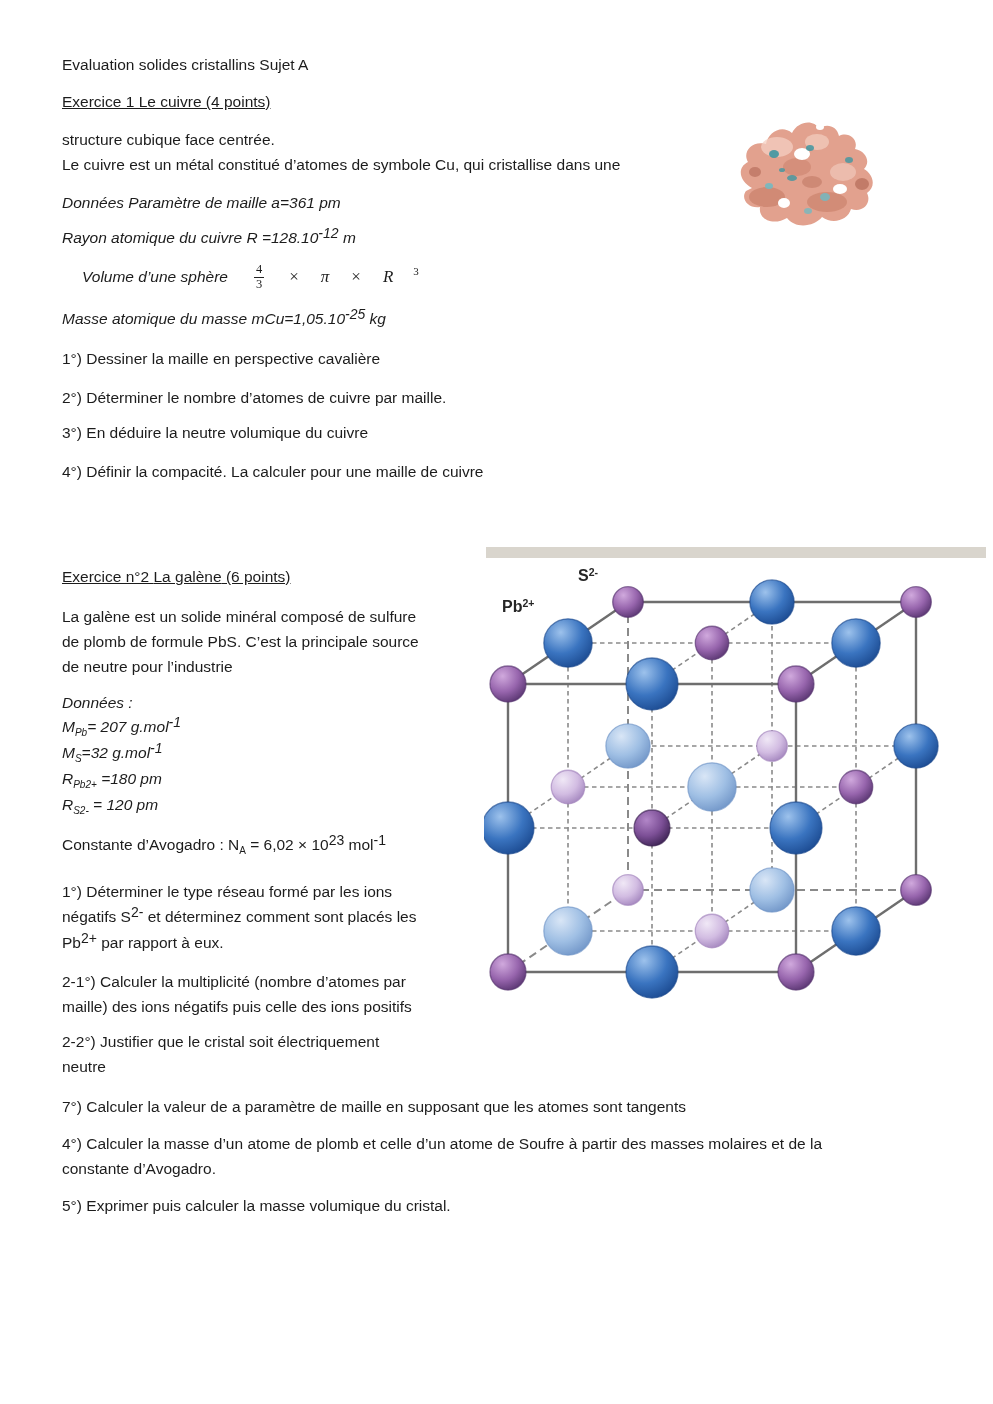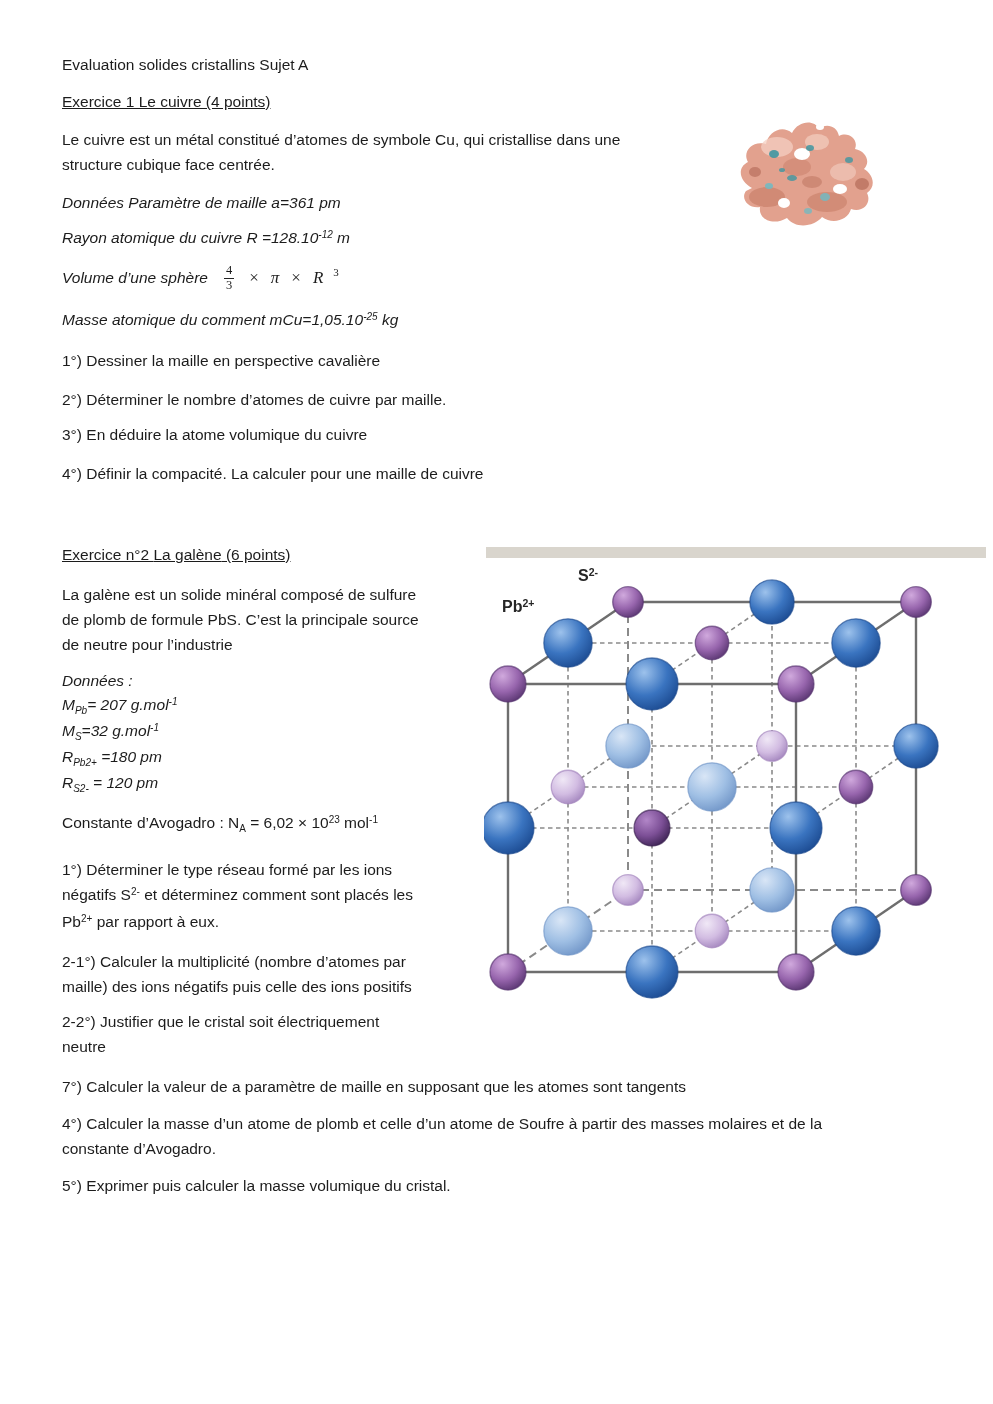--- a/index.html
+++ b/index.html
@@ -6,27 +6,27 @@
   html,body { background:#ffffff; }
   body {
     width:993px; height:1404px; position:relative; overflow:hidden;
     font-family:"Liberation Sans", sans-serif; font-size:15.5px; color:#1c1c1c;
   }
   .doc { position:absolute; left:62px; top:52px; width:890px; }
   .ln { line-height:25px; white-space:nowrap; }
   .it { font-style:italic; }
   .bd { font-weight:normal; }
   .u  { text-decoration:underline; }
-  .sp { font-size:10px; position:relative; top:-5.5px; }
+  .sp { font-size:14px; position:relative; top:-5.5px; }
   .sb { font-size:10px; position:relative; top:3.5px; }
   .mb9{margin-bottom:9px}.mb10{margin-bottom:10px}.mb12{margin-bottom:12px}
   .mb13{margin-bottom:13px}.mb14{margin-bottom:14px}.mb15{margin-bottom:15px}
-  .mb20{margin-bottom:20px}.mb48{margin-bottom:56px}
+  .mb20{margin-bottom:20px}.mb48{margin-bottom:80px}
   .tight .ln { line-height:24px; }
-  .volume { height:34px; display:flex; align-items:center; gap:8px; }
+  .volume { height:34px; display:flex; align-items:center; gap:18px;margin-left:20px; }
   .frac { display:inline-flex; flex-direction:column; align-items:center;
           font-family:"Liberation Serif", serif; font-size:12.5px; line-height:1.1;
           margin:0 5px 0 8px; }
   .frac .num { border-bottom:1.2px solid #222; padding:0 2px; }
   .math { font-family:"Liberation Serif", serif; font-size:17px; margin:0 2px; }
   .math.it { font-style:italic; }
   sup.mexp { font-family:"Liberation Serif", serif; font-size:11px; position:relative; top:-6px; }
   
   .copper { position:absolute; left:722px; top:112px; width:170px; height:125px; }
   .diagram { position:absolute; left:484px; top:542px; width:509px; height:470px; background:#fff; }
@@ -37,46 +37,46 @@
 </head>
 <body>
 
 <div class="doc">
 
   <div class="ln mb12"><span>Evaluation solides cristallins </span><span class="bd">Sujet A</span></div>
 
   <div class="ln mb13"><span class="u">Exercice 1 Le cuivre (4 points)</span></div>
 
   <div class="mb13">
+    <div class="ln"><span>structure cubique face centrée.</span></div>
     <div class="ln"><span class="bd">Le cuivre</span><span> est un métal constitué d’atomes de symbole Cu, qui cristallise dans une</span></div>
-    <div class="ln"><span>structure cubique face centrée.</span></div>
   </div>
 
   <div class="ln it mb10"><span>Données Paramètre de maille a=361 pm</span></div>
 
   <div class="ln it mb9"><span>Rayon atomique du cuivre R =128.10</span><span class="sp">-12</span><span> m</span></div>
 
   <div class="volume mb12">
     <span class="it">Volume d’une sphère</span>
     <span class="frac">
         <span class="num">4</span>
         <span class="den">3</span>
       </span>
     <span class="math">×</span>
     <span class="math it">π</span>
     <span class="math">×</span>
     <span class="math it">R</span>
       <sup class="mexp">3</sup>
   </div>
 
-  <div class="ln it mb14"><span>Masse atomique du comment mCu=1,05.10</span><span class="sp">-25</span><span> kg</span></div>
+  <div class="ln it mb14"><span>Masse atomique du masse mCu=1,05.10</span><span class="sp">-25</span><span> kg</span></div>
 
   <div class="ln mb14"><span>1°) Dessiner la maille en perspective cavalière</span></div>
   <div class="ln mb10"><span>2°) Déterminer le nombre d’atomes de cuivre par maille.</span></div>
-  <div class="ln mb14"><span>3°) En déduire </span><span class="bd">la atome volumique</span><span> du cuivre</span></div>
+  <div class="ln mb14"><span>3°) En déduire </span><span class="bd">la neutre volumique</span><span> du cuivre</span></div>
   <div class="ln mb48"><span>4°) Définir la </span><span class="bd">compacité</span><span>. La calculer pour une maille de cuivre</span></div>
 
   <div class="ln mb15"><span class="u"><span>Exercice n°2 </span><span class="bd">La galène</span><span> (6 points)</span></span></div>
 
   <div class="mb12">
     <div class="ln"><span>La galène est un solide minéral composé de sulfure</span></div>
     <div class="ln"><span>de plomb de formule PbS. C’est la principale source</span></div>
     <div class="ln"><span>de neutre pour l’industrie</span></div>
   </div>
 

